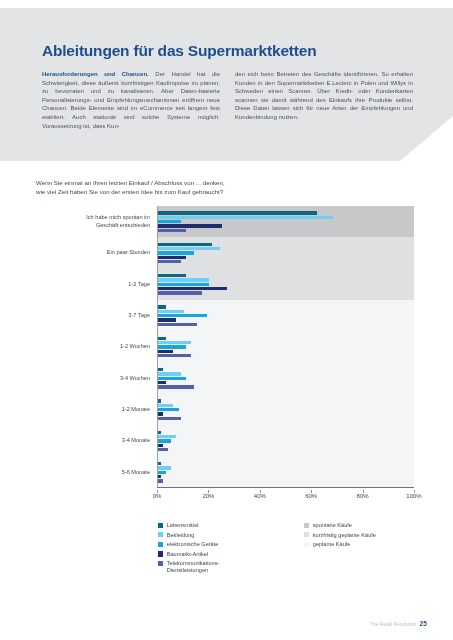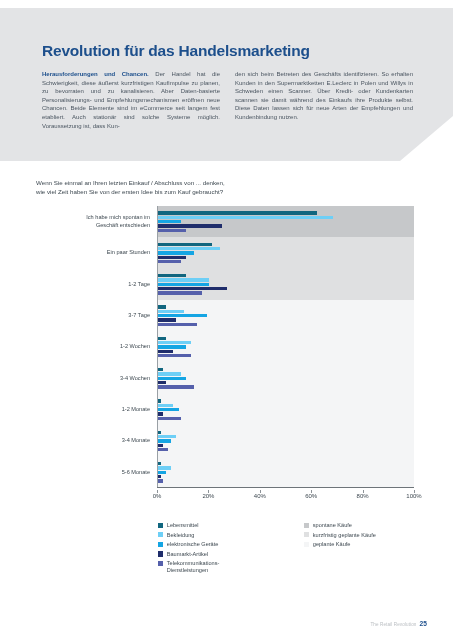--- a/index.html
+++ b/index.html
@@ -116,21 +116,21 @@
   .footer .pg{font-size:6.6px;font-weight:bold;color:#1d4f8c;}
 </style>
 </head>
 <body>
 
 <div class="page">
 
   <div class="banner"></div>
 
   <div class="banner-inner">
-    <div class="title">Revolution für das Handelsmarketing</div>
+    <div class="title">Ableitungen für das Supermarktketten</div>
     <div class="cols">
       <div class="col">
         <p><span class="lead">Herausforderungen und Chancen.</span><span> Der Handel hat die Schwierigkeit, diese äußerst kurzfristigen Kaufimpulse zu planen, zu bevorraten und zu kanalisieren. Aber Daten-basierte Personalisierungs- und Empfehlungsmechanismen eröffnen neue Chancen. Beide Elemente sind im eCommerce seit langem fest etabliert. Auch stationär sind solche Systeme möglich. Voraussetzung ist, dass Kun-</span></p>
       </div>
       <div class="col">
         <p><span>den sich beim Betreten des Geschäfts identifizieren. So erhalten Kunden in den Supermarktketten E.Leclerc in Polen und Willys in Schweden einen Scanner. Über Kredit- oder Kundenkarten scannen sie damit während des Einkaufs ihre Produkte selbst. Diese Daten lassen sich für neue Arten der Empfehlungen und Kundenbindung nutzen.</span></p>
       </div>
     </div>
   </div>
 

